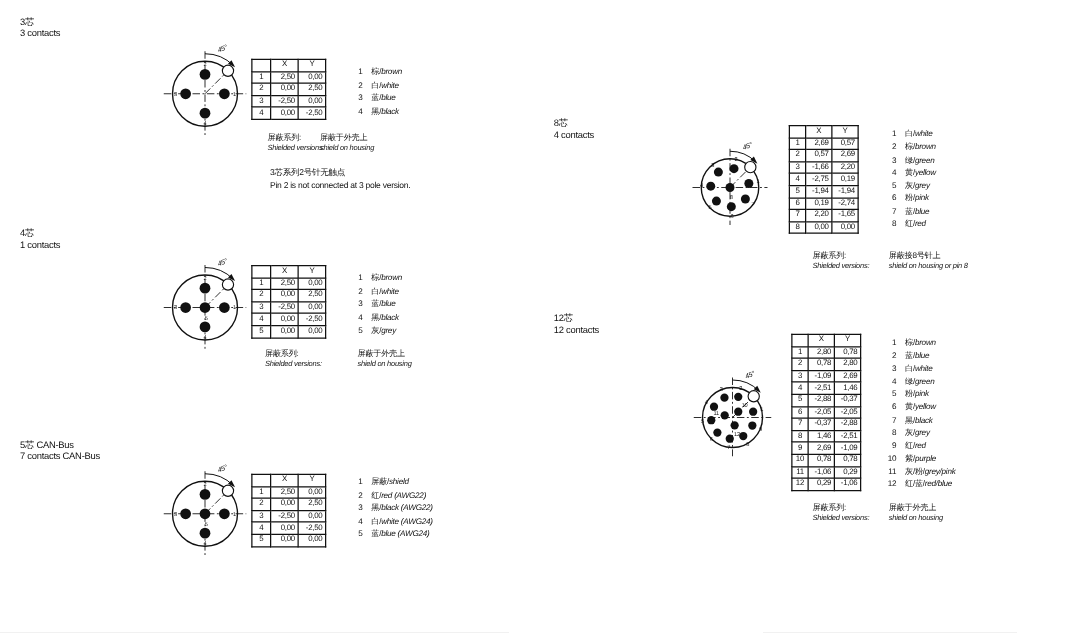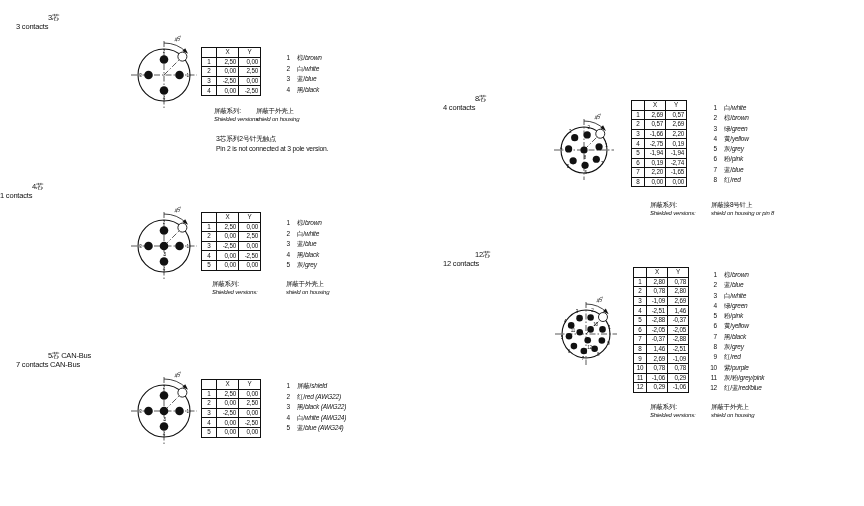--- a/index.html
+++ b/index.html
@@ -1,20 +1,20 @@
 <!DOCTYPE html>
 <html><head>
 <meta charset="utf-8">
 <style>
   html,body{margin:0;padding:0;background:#e8e8e8;}
   #page{position:relative;width:864px;height:506px;background:#ffffff;overflow:hidden;
         font-family:"Liberation Sans","DejaVu Sans",sans-serif;color:#111;letter-spacing:-0.2px;}
   .abs{position:absolute;}
   
-  .title .t-zh{font-size:7.5px;line-height:9px;margin-left:32px;}
+  .title .t-zh{font-size:7.5px;line-height:9px;}
   .title .t-en{font-size:7.5px;line-height:9px;}
   
   table.coords{position:absolute;border-collapse:collapse;table-layout:fixed;}
   table.coords th,table.coords td{border:1px solid #111;padding:0 2px;height:8.6px;
         font-size:6.3px;line-height:8px;font-weight:normal;}
   table.coords th{text-align:center;}
   table.coords td.idx{text-align:center;}
   table.coords td.val{text-align:right;}
   table.coords.t-left col.c0{width:15px}
   table.coords.t-left col.c1{width:22px}
@@ -127,21 +127,21 @@
       <div class="sh-zh">屏蔽于外壳上</div>
       <div class="sh-en">shield on housing</div>
     </div>
     <div class="note" style="left:216px;top:134px">
       <div class="note-zh">3芯系列2号针无触点</div>
       <div class="note-en">Pin 2 is not connected at 3 pole version.</div>
     </div>
   </div>
 
   <div>
-    <div class="abs title" style="left:0;top:182px">
+    <div class="abs title" style="left:16px;top:182px">
       <div class="t-zh">4芯</div>
       <div class="t-en">1 contacts</div>
     </div>
     <svg class="connector" style="left:109px;top:194px" width="110" height="104">
         <line x1="22" y1="52" x2="88" y2="52" class="cl"></line>
         <line x1="55" y1="18" x2="55" y2="85" class="cl"></line>
         <line x1="55" y1="52" x2="74.79898987322333" y2="32.201010126776666" class="cl"></line>
         <circle cx="55" cy="52" r="26" class="outline"></circle>
         <path d="M 55 20 A 32 32 0 0 1 77.62741699796952 29.372583002030478" class="arc"></path>
         <polygon points="79.04163056034261,30.786796564403573 73.38477631085023,27.958369439657385 76.21320343559641,25.129942314911194" class="arrow"></polygon>

